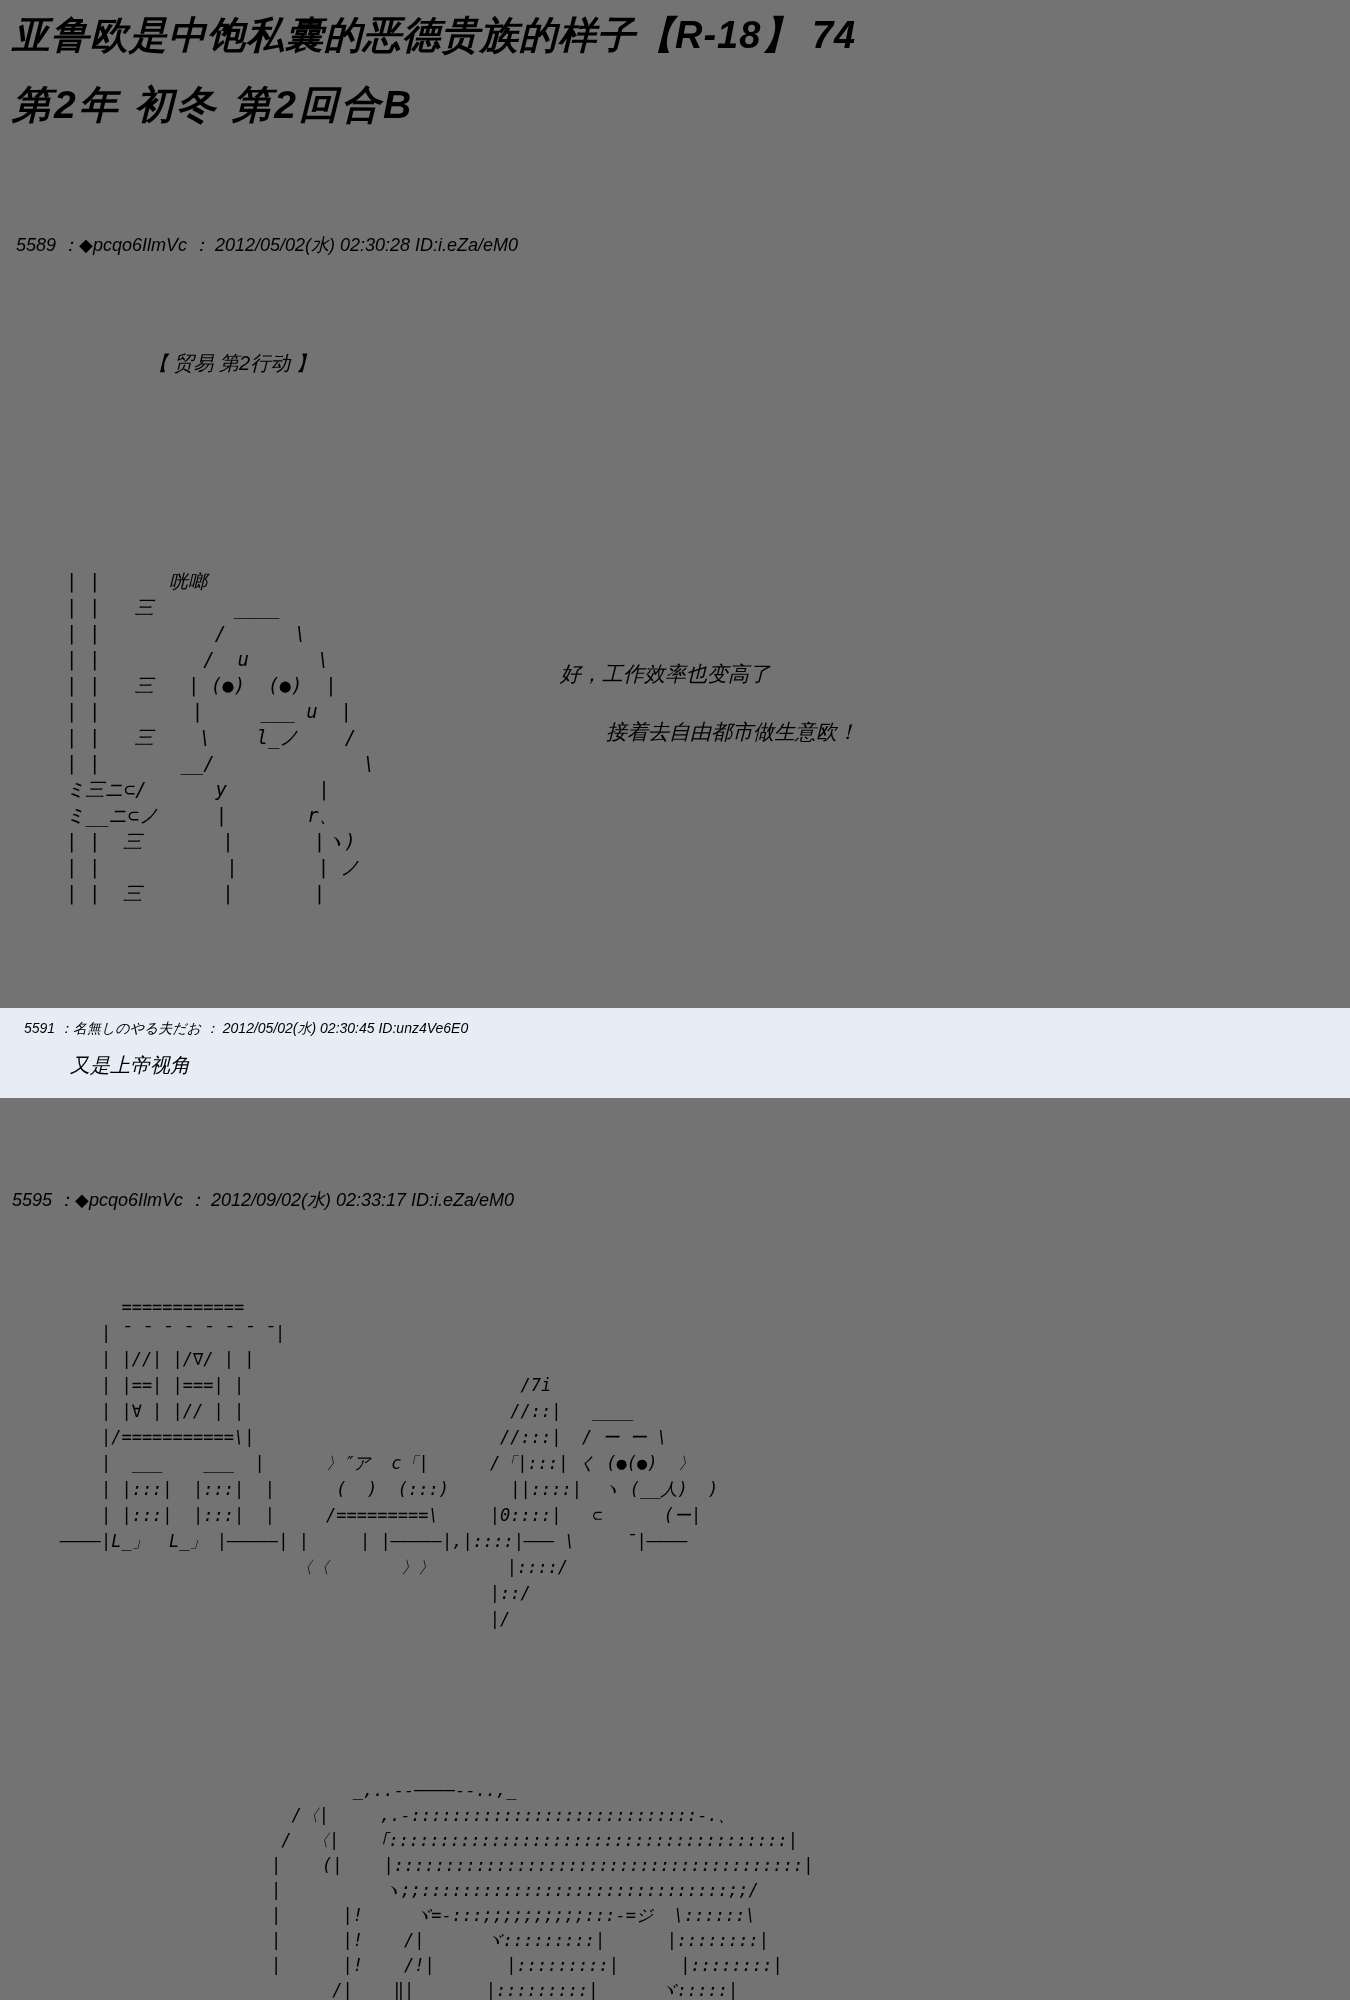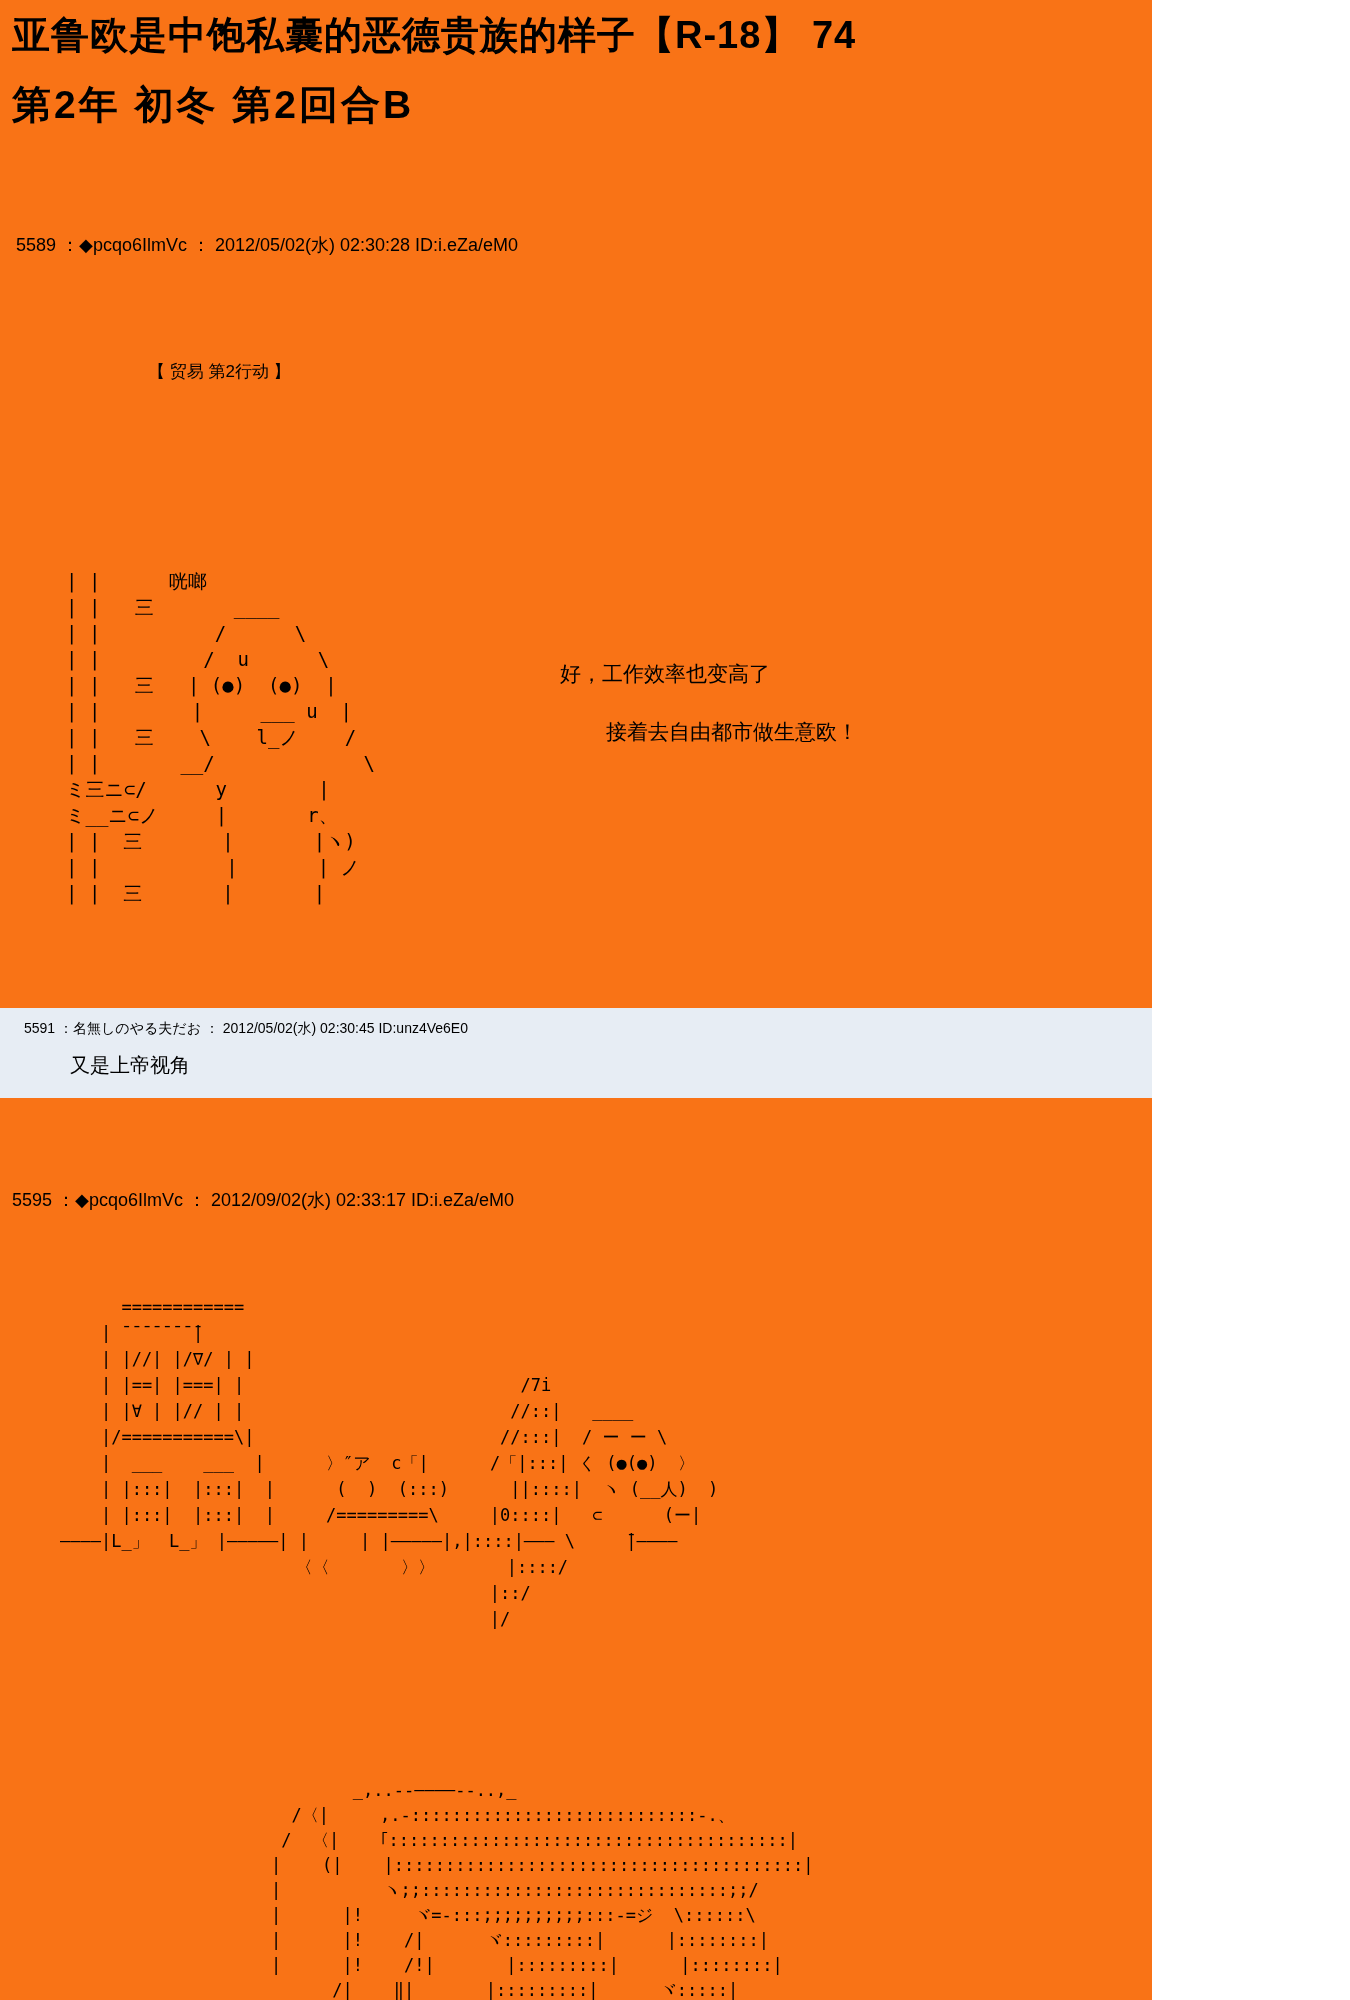--- a/index.html
+++ b/index.html
@@ -6,24 +6,25 @@
     margin: 0;
     padding: 0;
     background: #ffffff;
   }
   body {
     font-family: "Liberation Sans", "DejaVu Sans", sans-serif;
     color: #000000;
   }
   .page {
     position: relative;
-    width: 1152px;
+    width: 1350px;
     height: 2000px;
-    background: #f97316;
+    background: #737373;
     overflow: hidden;
+    font-style: italic;
   }
   .thread-title {
     position: absolute;
     left: 12px;
     top: 10px;
     font-size: 38px;
     font-weight: bold;
     letter-spacing: 1px;
     white-space: nowrap;
   }
@@ -39,22 +40,22 @@
   .post-header {
     position: absolute;
     font-size: 18px;
     white-space: nowrap;
   }
   .ph-0 { left: 16px; top: 233px; }
   .ph-2 { left: 12px; top: 1188px; }
   .action-label {
     position: absolute;
     left: 148px;
-    top: 360px;
-    font-size: 17px;
+    top: 350px;
+    font-size: 20px;
     white-space: nowrap;
   }
   .aa {
     position: absolute;
     margin: 0;
     font-family: "DejaVu Sans Mono", "Liberation Mono", monospace;
     color: #000000;
     white-space: pre;
   }
   .aa-1 { left: 66px;  top: 568px;  font-size: 19px; line-height: 26px; }

